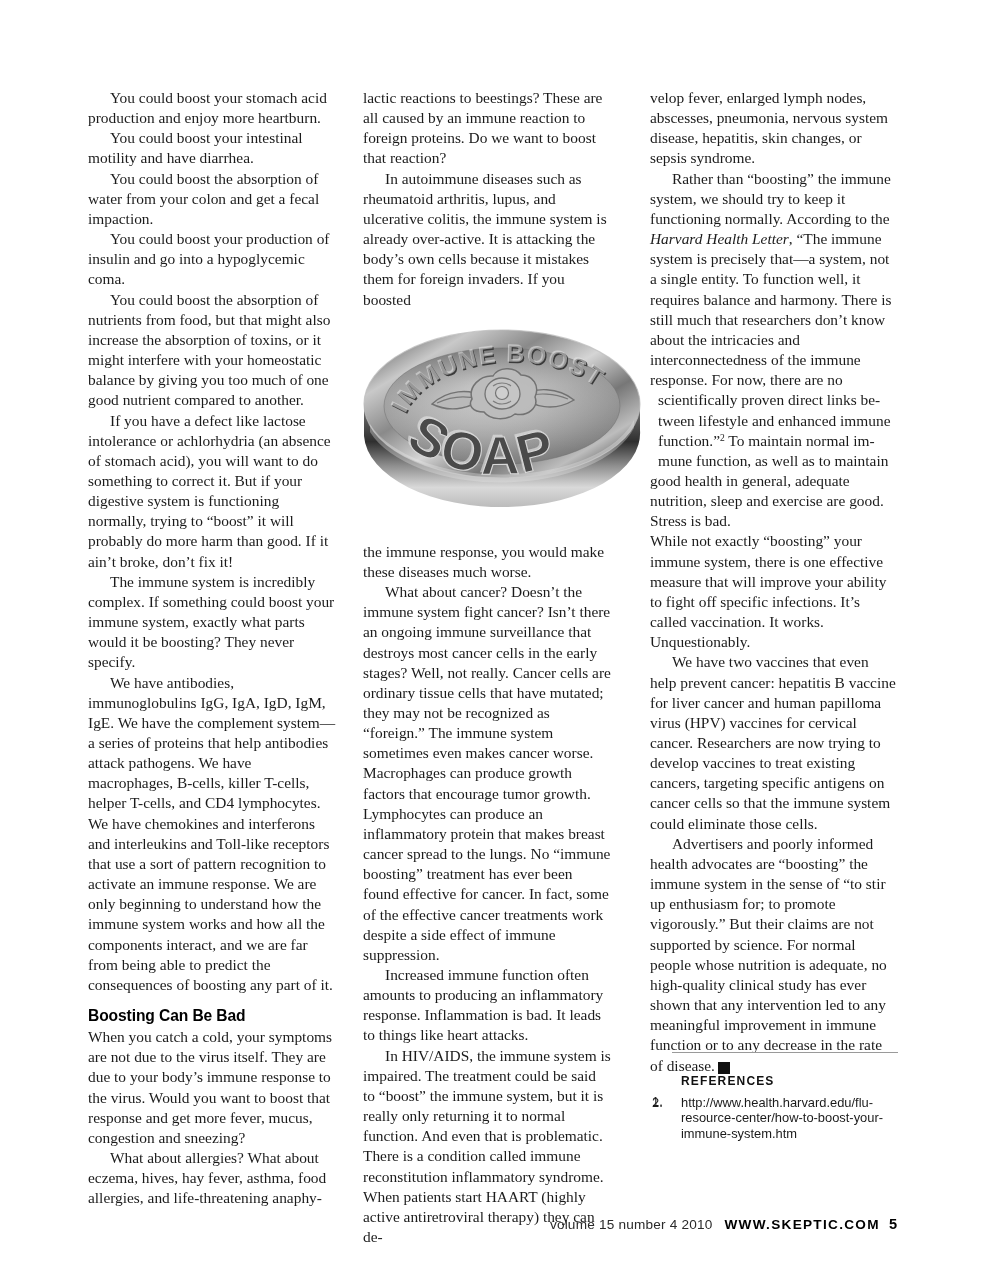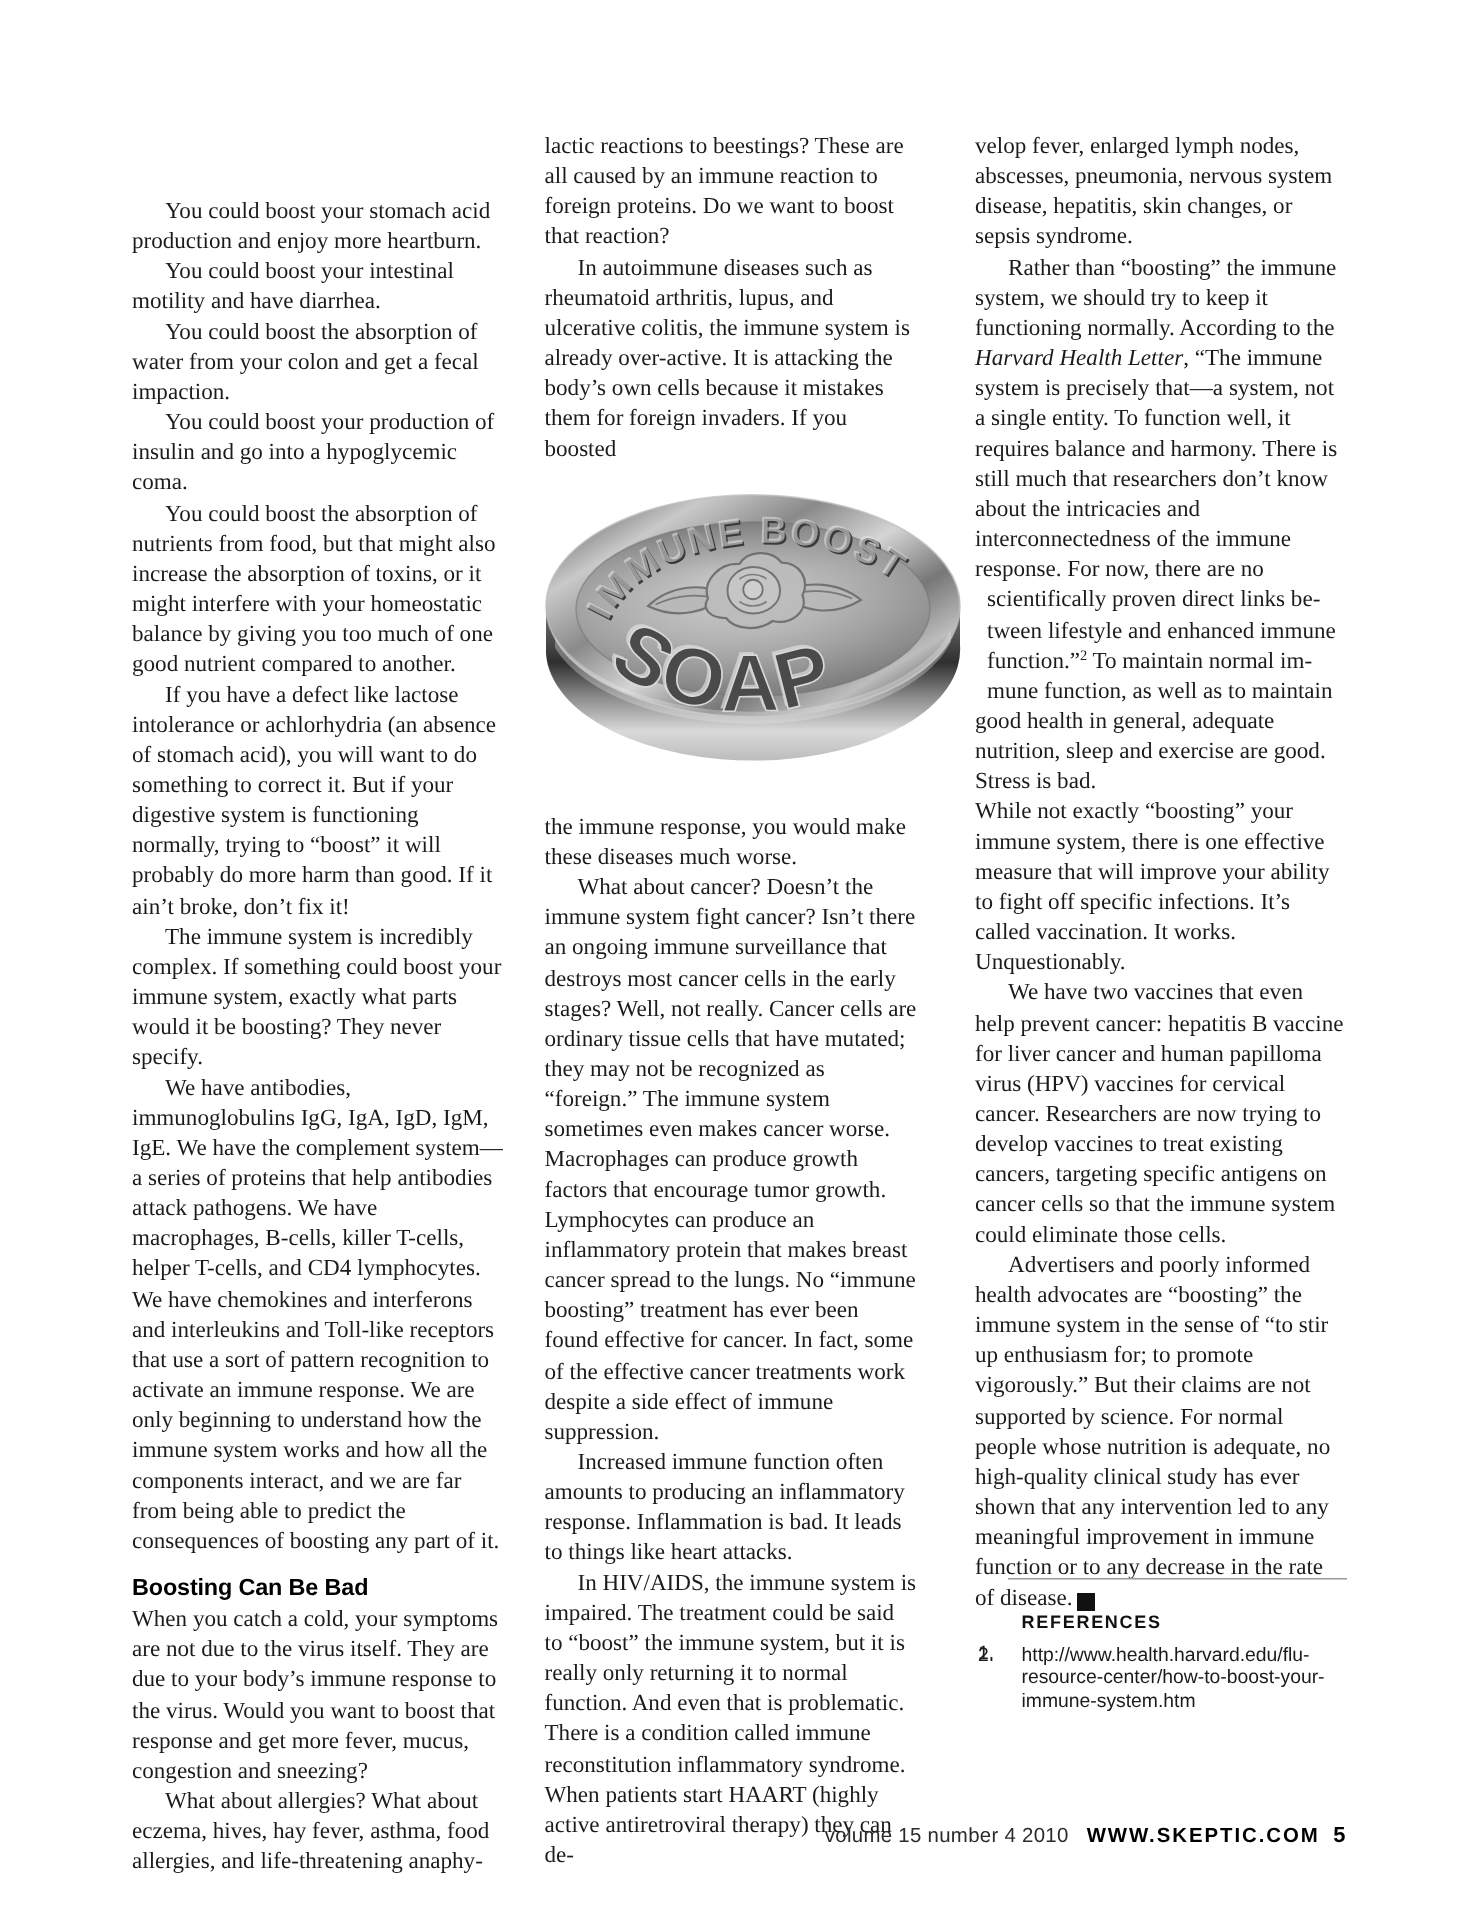--- a/index.html
+++ b/index.html
@@ -29,21 +29,21 @@
     left: 88px;
     top: 88px;
     width: 810px;
     height: 1100px;
   }
   .col {
     position: absolute;
     top: 0;
     width: 248px;
   }
-  .col-1 { left: 0px; margin-top: 43px; }
+  .col-1 { left: 0px; }
   .col-2 { left: 275px; }
   .col-3 { left: 562px; }
 
   p {
     margin: 0;
     font-size: 15.4px;
     line-height: 20.15px;
     text-align: left;
     text-indent: 22px;
     -webkit-hyphens: none;

